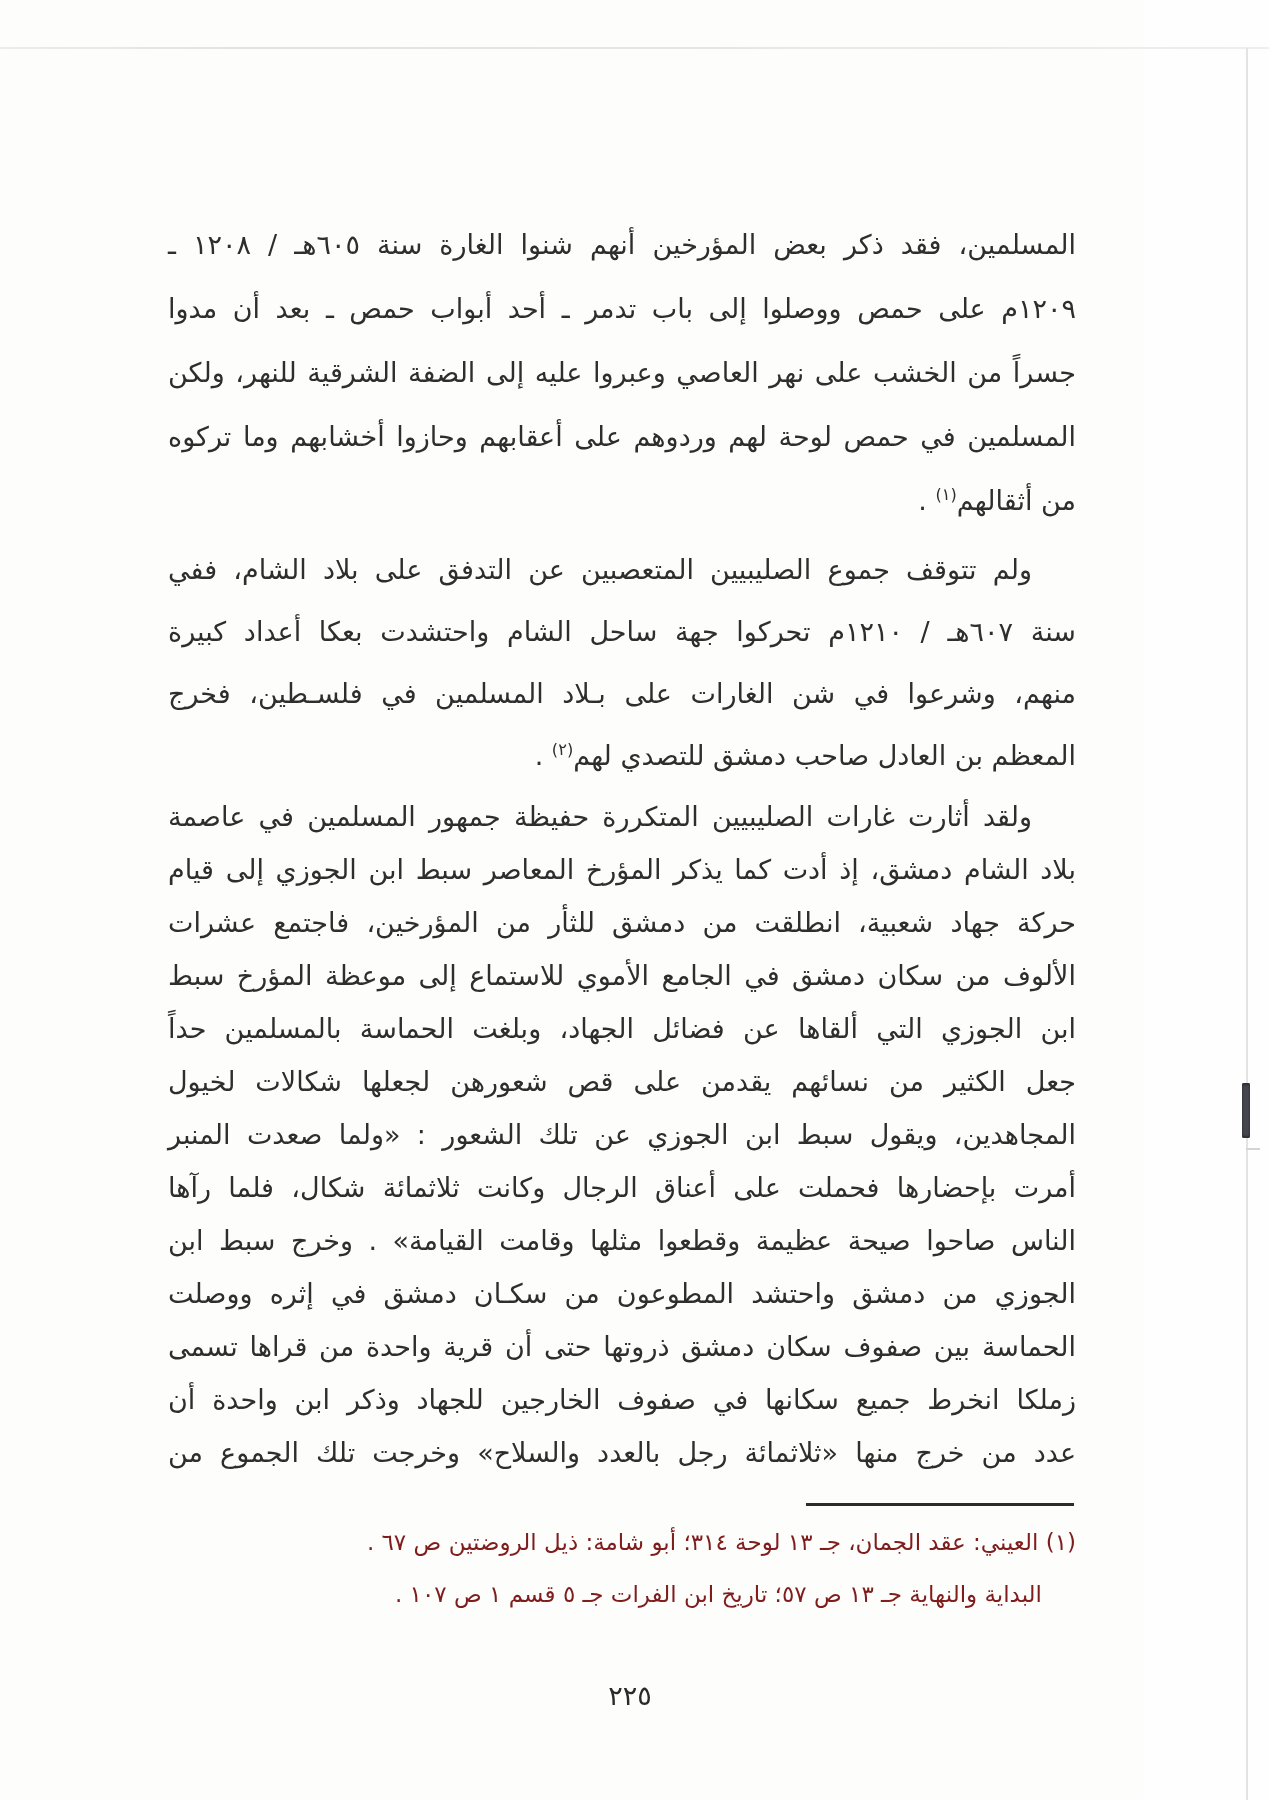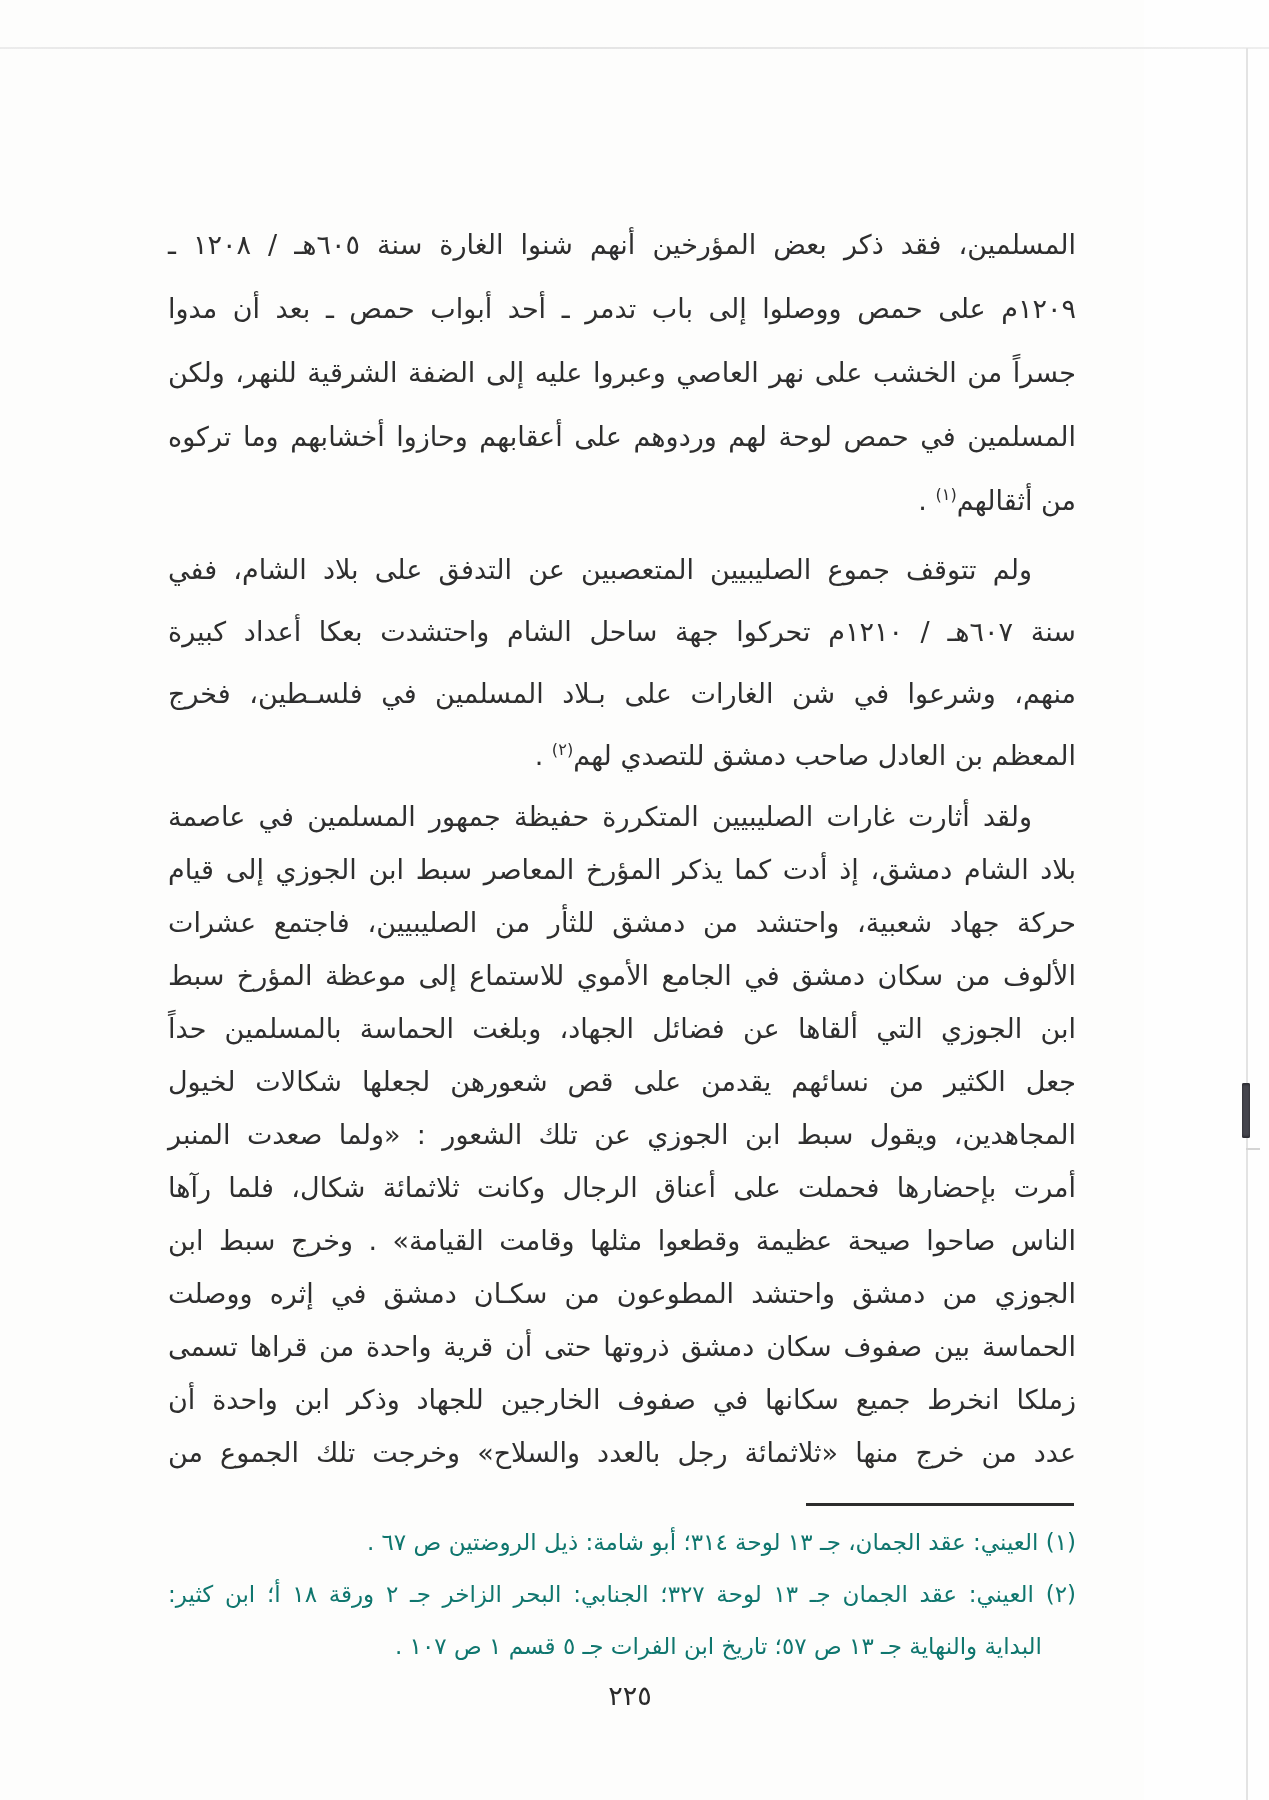--- a/index.html
+++ b/index.html
@@ -60,21 +60,21 @@
     line-height:0;
   }
   
   .fn-sep{
     position:absolute;left:806px;top:1503px;width:268px;height:3px;
     background:#2c2c2c;
   }
   .footnotes{
     position:absolute;left:168px;top:1516px;width:908px;
     direction:rtl;
-    color:#0f766e;
+    color:#7f1d1d;
     font-size:23px;
     padding:0;
   }
   .footnotes .line{line-height:52px;padding-left:0;}
   .footnotes .line.indent{padding-right:34px;}
   
   .page-number{
     position:absolute;left:0;top:1674px;width:1260px;height:44px;
     line-height:44px;text-align:center;
     font-size:27px;color:#2a2a2a;
@@ -101,36 +101,35 @@
       </div>
     <div class="para p2">
         <div class="line just indent">ولم تتوقف جموع الصليبيين المتعصبين عن التدفق على بلاد الشام، ففي</div>
         <div class="line just">سنة ٦٠٧هـ / ١٢١٠م تحركوا جهة ساحل الشام واحتشدت بعكا أعداد كبيرة</div>
         <div class="line just">منهم، وشرعوا في شن الغارات على بـلاد المسلمين في فلسـطين، فخرج</div>
         <div class="line">المعظم بن العادل صاحب دمشق للتصدي لهم<sup>(٢)</sup> .</div>
       </div>
     <div class="para p3">
         <div class="line just indent">ولقد أثارت غارات الصليبيين المتكررة حفيظة جمهور المسلمين في عاصمة</div>
         <div class="line just">بلاد الشام دمشق، إذ أدت كما يذكر المؤرخ المعاصر سبط ابن الجوزي إلى قيام</div>
-        <div class="line just">حركة جهاد شعبية، واحتشد من دمشق للثأر من الصليبيين، فاجتمع عشرات</div>
+        <div class="line just">حركة جهاد شعبية، انطلقت من دمشق للثأر من المؤرخين، فاجتمع عشرات</div>
         <div class="line just">الألوف من سكان دمشق في الجامع الأموي للاستماع إلى موعظة المؤرخ سبط</div>
         <div class="line just">ابن الجوزي التي ألقاها عن فضائل الجهاد، وبلغت الحماسة بالمسلمين حداً</div>
         <div class="line just">جعل الكثير من نسائهم يقدمن على قص شعورهن لجعلها شكالات لخيول</div>
         <div class="line just">المجاهدين، ويقول سبط ابن الجوزي عن تلك الشعور : «ولما صعدت المنبر</div>
         <div class="line just">أمرت بإحضارها فحملت على أعناق الرجال وكانت ثلاثمائة شكال، فلما رآها</div>
         <div class="line just">الناس صاحوا صيحة عظيمة وقطعوا مثلها وقامت القيامة» . وخرج سبط ابن</div>
         <div class="line just">الجوزي من دمشق واحتشد المطوعون من سكـان دمشق في إثره ووصلت</div>
         <div class="line just">الحماسة بين صفوف سكان دمشق ذروتها حتى أن قرية واحدة من قراها تسمى</div>
         <div class="line just">زملكا انخرط جميع سكانها في صفوف الخارجين للجهاد وذكر ابن واحدة أن</div>
         <div class="line just">عدد من خرج منها «ثلاثمائة رجل بالعدد والسلاح» وخرجت تلك الجموع من</div>
       </div>
   </div>
 
   <div class="fn-sep"></div>
   <div class="footnotes">
       <div class="line">(١) العيني: عقد الجمان، جـ ١٣ لوحة ٣١٤؛ أبو شامة: ذيل الروضتين ص ٦٧ .</div>
-      <div class="line just">(٢) العيني: عقد الجمان جـ ١٣ لوحة ٣٢٧؛ الجنابي: البحر الزاخر جـ ٢ ورقة ١٨ أ؛ ابن كثير:</div>
       <div class="line indent">البداية والنهاية جـ ١٣ ص ٥٧؛ تاريخ ابن الفرات جـ ٥ قسم ١ ص ١٠٧ .</div>
     </div>
 
   <div class="page-number">٢٢٥</div>
 
 </div>
 
 </body></html>

